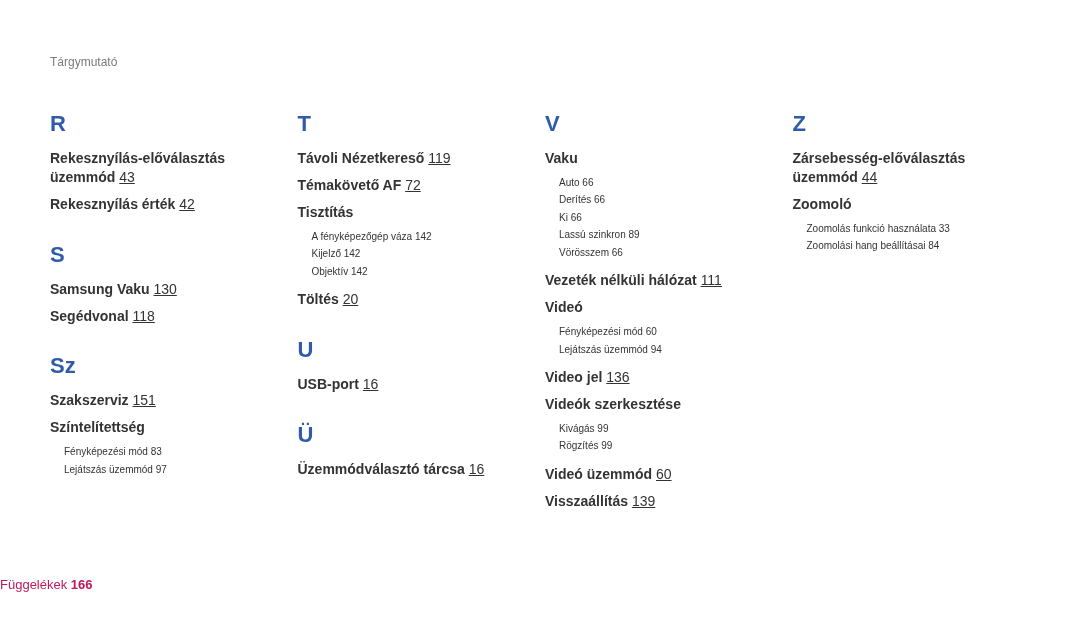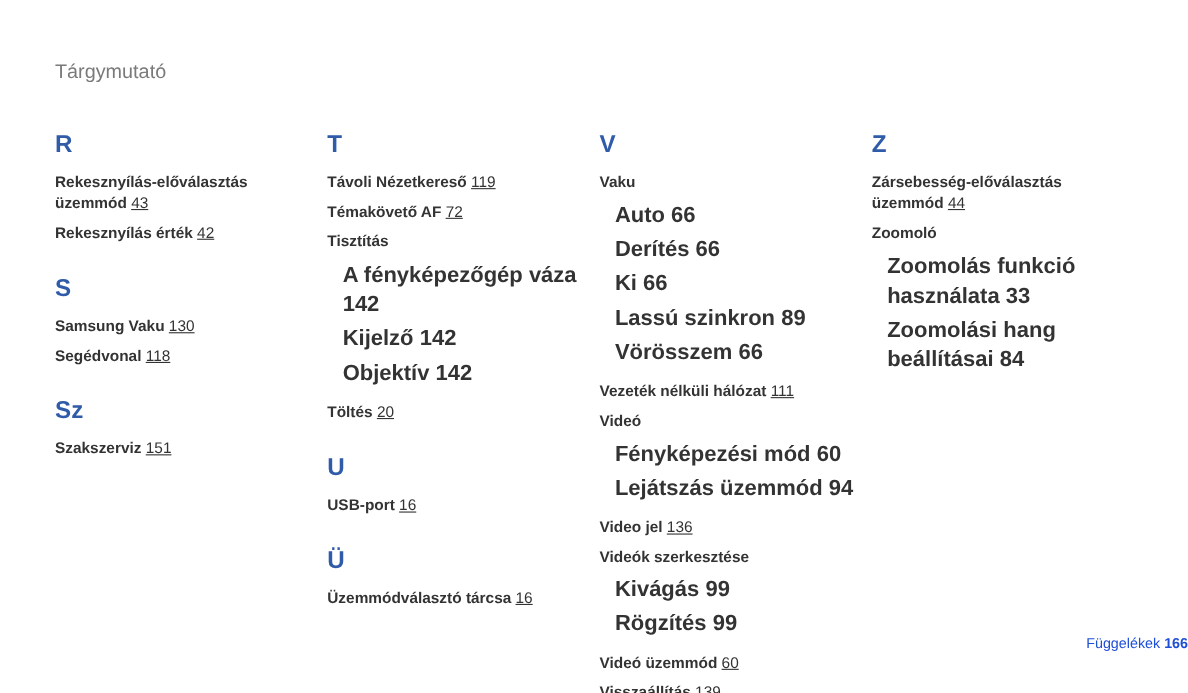--- a/index.html
+++ b/index.html
@@ -6,21 +6,21 @@
   body {
     width: 1080px;
     height: 630px;
     background: #fff;
     font-family: "Segoe UI", "Helvetica Neue", Arial, sans-serif;
     color: #3a3a3a;
     position: relative;
     padding: 55px 50px 0 50px;
   }
   .page-title {
-    font-size: 18px;
+    font-size: 12px;
     color: #7a7a7a;
     font-weight: 400;
     margin-bottom: 42px;
   }
   .columns {
     display: flex;
     gap: 10px;
   }
   .col {
     width: 250px;
@@ -33,37 +33,37 @@
   }
   .entry {
     font-size: 14px;
     font-weight: 700;
     color: #333;
     margin-bottom: 8px;
     line-height: 1.35;
   }
   .entry .pg { font-weight: 400; text-decoration: underline; }
   .sub {
-    font-size: 20px;
-    font-weight: 700;
+    font-size: 10px;
+    font-weight: 400;
     color: #333;
     margin-left: 14px;
     margin-bottom: 4px;
     line-height: 1.35;
   }
   .group { margin-bottom: 28px; }
   .block { margin-bottom: 12px; }
   .footer {
     position: absolute;
     bottom: 38px;
     left: 0;
     right: 0;
-    text-align: right;
+    text-align: left;
     font-size: 13px;
-    color: #1d4ed8;
+    color: #be185d;
   }
   .footer .num { font-weight: 700; }
 </style>
 </head>
 <body>
 
 <div class="page-title">Tárgymutató</div>
 
 <div class="columns">
 
@@ -74,20 +74,25 @@
       <div class="entry"><span>Rekesznyílás érték</span>  <span class="pg">42</span></div>
     </div>
     <div class="group">
       <div class="letter">S</div>
       <div class="entry"><span>Samsung Vaku</span>  <span class="pg">130</span></div>
       <div class="entry"><span>Segédvonal</span>  <span class="pg">118</span></div>
     </div>
     <div class="group">
       <div class="letter">Sz</div>
       <div class="entry"><span>Szakszerviz</span>  <span class="pg">151</span></div>
+      <div class="block">
+        <div class="entry">Színtelítettség</div>
+        <div class="sub"><span>Fényképezési mód</span>  <span>83</span></div>
+        <div class="sub"><span>Lejátszás üzemmód</span>  <span>97</span></div>
+      </div>
     </div>
   </div>
 
   <div class="col">
     <div class="group">
       <div class="letter">T</div>
       <div class="entry"><span>Távoli Nézetkereső</span>  <span class="pg">119</span></div>
       <div class="entry"><span>Témakövető AF</span>  <span class="pg">72</span></div>
       <div class="block">
         <div class="entry">Tisztítás</div>

